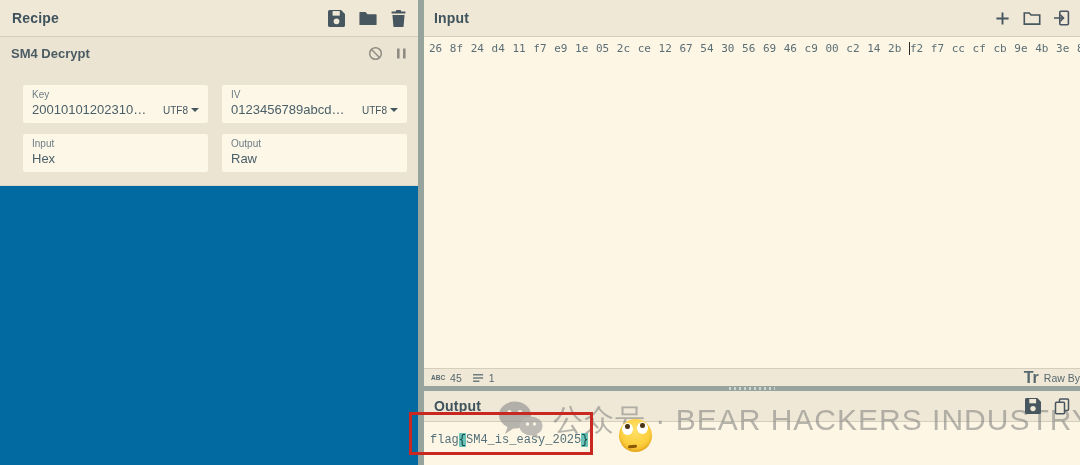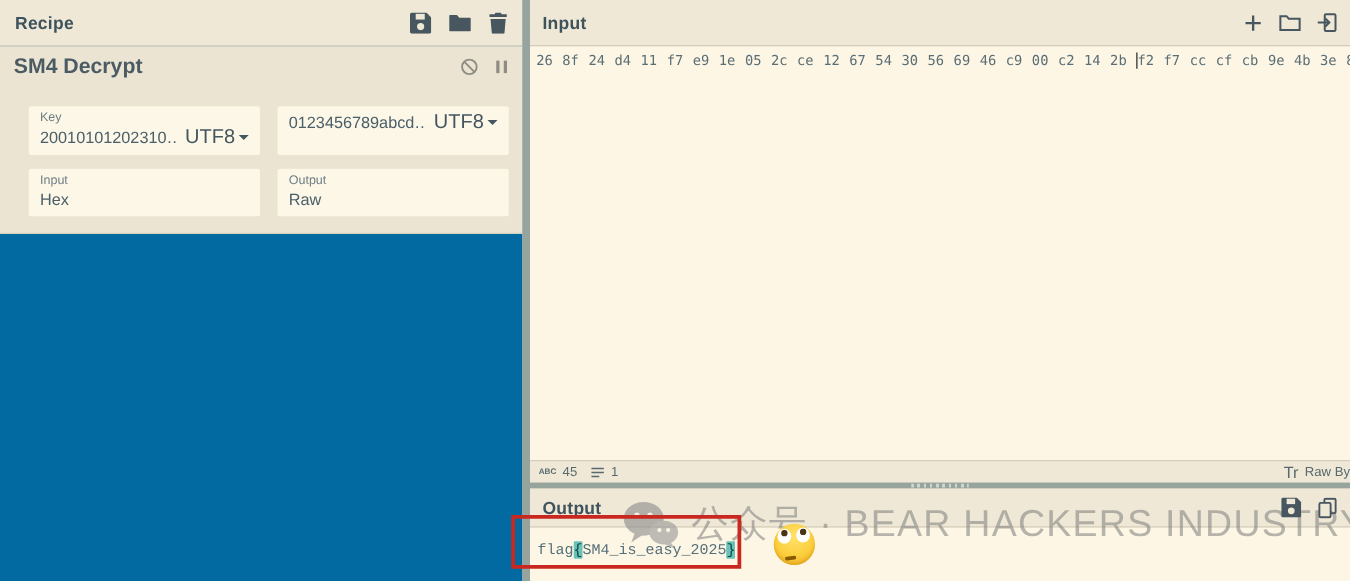--- a/index.html
+++ b/index.html
@@ -11,30 +11,30 @@
   .panel-title{font-size:14px;font-weight:bold;color:#3f535d;letter-spacing:.2px;}
   .hdr-icons{margin-left:auto;display:flex;align-items:center;gap:14px;}
   .icon{display:inline-flex;align-items:center;justify-content:center;cursor:pointer;}
   .icon svg{display:block;}
 
   
   .recipe-panel{left:0;top:0;width:418px;height:465px;background:#0369a1;}
   .recipe-header{height:37px;}
   .operation{background:#ebe4d2;border-bottom:1px solid #ded7c4;}
   .op-head{height:32px;display:flex;align-items:center;padding:0 11px;cursor:grab;}
-  .op-title{font-size:17px;font-weight:bold;color:#4a5b64;}
+  .op-title{font-size:13px;font-weight:bold;color:#4a5b64;}
   .op-icons{margin-left:auto;display:flex;align-items:center;gap:13px;}
   .op-args{padding:6px 10px 12px 22px;}
   .arg-row{display:flex;gap:12px;margin-top:9px;}
   .arg-box{background:#fdf7e7;border:1px solid #ece4d0;border-radius:3px;padding:4px 9px 5px 9px;flex:1;min-width:0;}
   .arg-label{font-size:10px;color:#6d7e86;line-height:12px;}
   .arg-valrow{display:flex;align-items:baseline;justify-content:space-between;}
   .arg-value{font-size:13px;color:#4a6069;line-height:17px;white-space:nowrap;overflow:hidden;}
   .mono{font-family:Liberation Sans, sans-serif;}
-  .enc-dd{font-size:16px;color:#44565f;white-space:nowrap;cursor:pointer;flex:none;margin-left:6px;}
+  .enc-dd{font-size:10px;color:#44565f;white-space:nowrap;cursor:pointer;flex:none;margin-left:6px;}
   .caret{display:inline-block;width:0;height:0;border-left:4px solid transparent;border-right:4px solid transparent;
          border-top:4px solid #44565f;margin-left:3px;vertical-align:2px;}
 
   
   .v-splitter{left:418px;top:0;width:6px;height:465px;background:#97a49d;cursor:col-resize;}
   .h-splitter{left:424px;top:386px;width:656px;height:5px;background:#97a49d;cursor:row-resize;}
   .h-splitter .dots{position:absolute;left:50%;top:1px;transform:translateX(-50%);width:46px;height:3px;
       background:repeating-linear-gradient(90deg,#cdd6d0 0 2px,transparent 2px 5px);}
 
   
@@ -42,21 +42,21 @@
   .input-header{height:37px;padding:0 10px;}
   .input-body{position:absolute;left:0;top:38px;width:656px;height:330px;padding:4px 2px 0 5px;
       font-family:"DejaVu Sans Mono","Liberation Mono",monospace;font-size:11px;word-spacing:1px;
       color:#5a6e76;white-space:nowrap;cursor:text;}
   .cursor{display:inline-block;width:1px;height:13px;background:#2b2b2b;vertical-align:text-bottom;}
   .input-status{position:absolute;left:0;top:368px;width:656px;height:18px;background:#efe8d6;
       border-top:1px solid #d5ceba;display:flex;align-items:center;padding:0 0 0 7px;
       font-size:10.5px;color:#57696f;gap:5px;white-space:nowrap;overflow:hidden;}
   .abc-ic{font-size:6.5px;font-weight:bold;letter-spacing:0;color:#57696f;}
   .status-right{margin-left:auto;display:flex;align-items:center;gap:5px;padding-right:0;}
-  .tr-ic{font-weight:normal;font-size:13px;}
+  .tr-ic{font-weight:bold;font-size:16px;}
 
   
   .output-panel{left:424px;top:391px;width:656px;height:74px;background:#fdf6e4;}
   .output-header{height:31px;padding:0 10px;}
   .output-header .hdr-icons{position:relative;z-index:6;}
   .output-body{padding:11px 0 0 6px;font-family:Liberation Mono, monospace;
       font-size:12px;color:#54707a;white-space:nowrap;}
   .hl{background:#69c2b7;color:#0e4540;border-radius:1px;}
 
   
@@ -123,20 +123,21 @@
       <div class="op-args">
         <div class="arg-row">
           <div class="arg-box">
             <div class="arg-label">Key</div>
             <div class="arg-valrow">
               <span class="arg-value mono">20010101202310…</span>
               <span class="enc-dd"><span>UTF8</span><span class="caret"></span></span>
             </div>
           </div>
           <div class="arg-box">
+            <div class="arg-label">IV</div>
             <div class="arg-valrow">
               <span class="arg-value mono">0123456789abcd…</span>
               <span class="enc-dd"><span>UTF8</span><span class="caret"></span></span>
             </div>
           </div>
         </div>
         <div class="arg-row">
           <div class="arg-box">
             <div class="arg-label">Input</div>
             <div class="arg-value">Hex</div>

